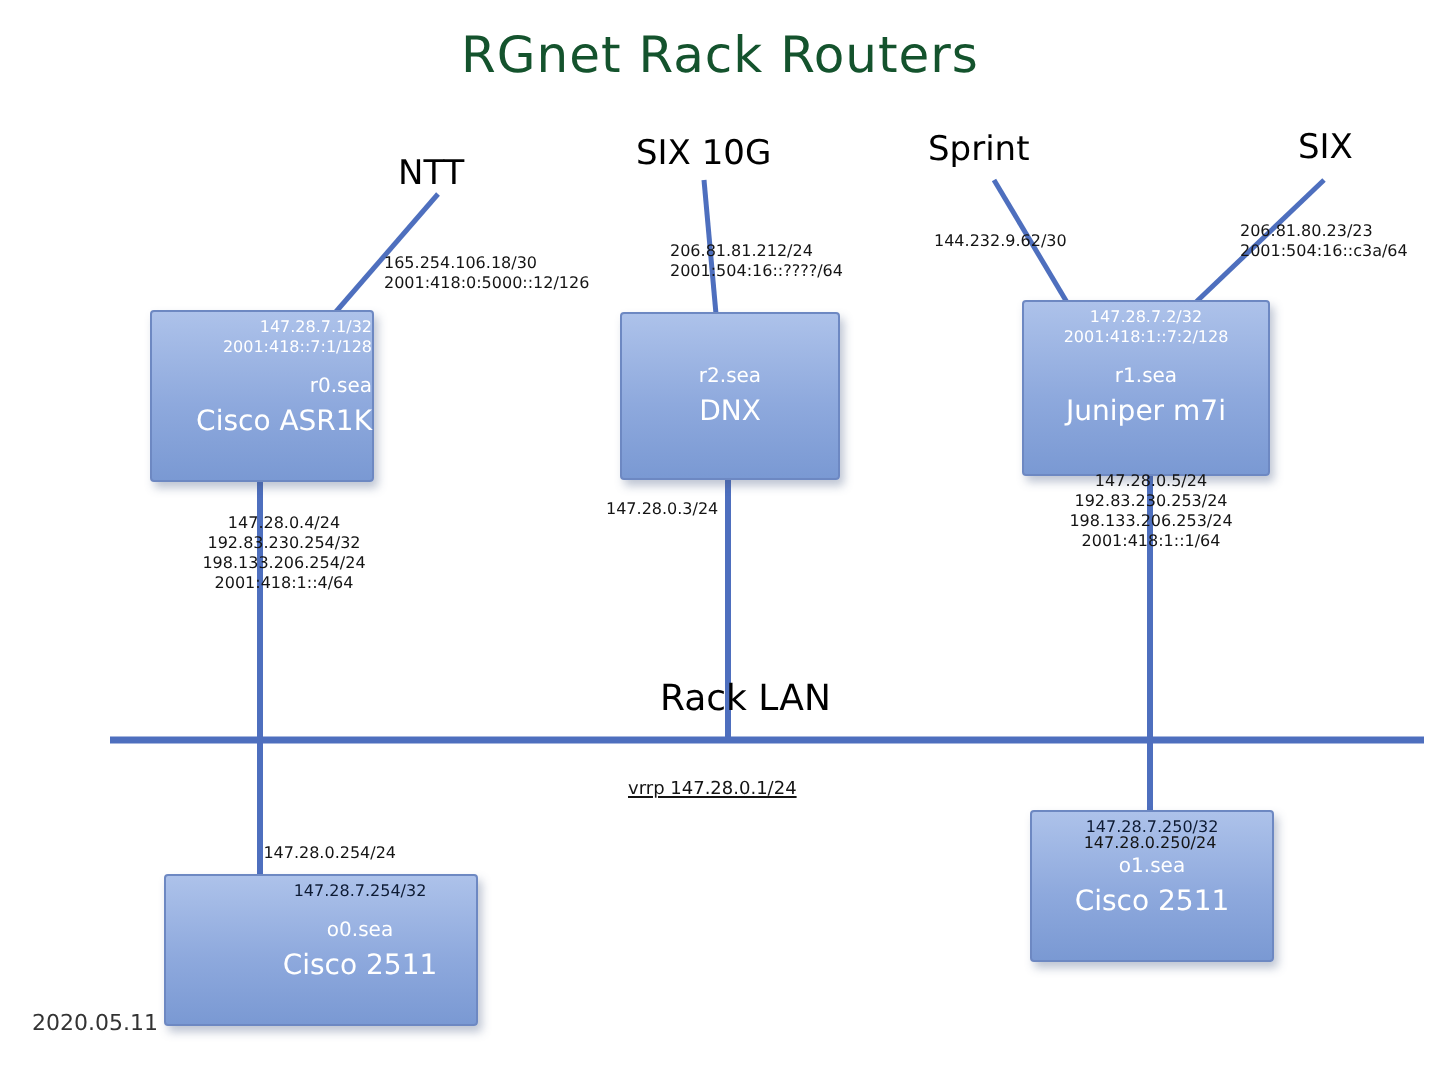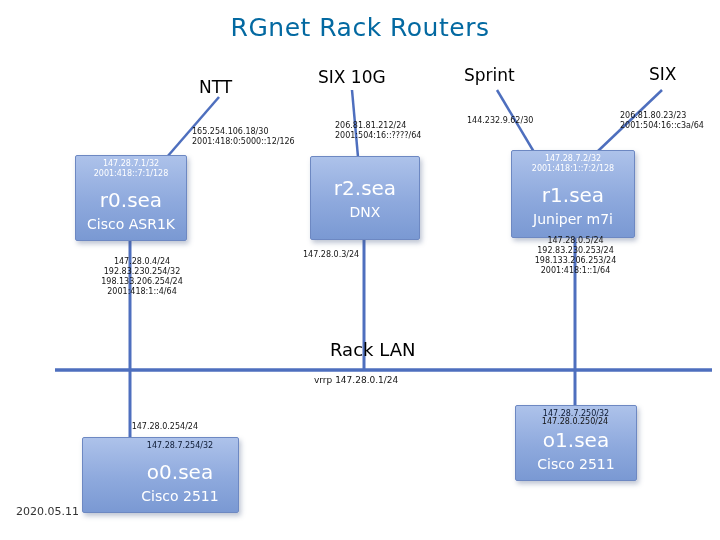--- a/index.html
+++ b/index.html
@@ -16,21 +16,21 @@
     left: 0; top: 0;
     width: 720px; height: 540px;
     z-index: 1;
     pointer-events: none;
   }
   .title {
     position: absolute;
     left: 0; right: 0; top: 13px;
     text-align: center;
     font-size: 25px;
-    color: #0369a1;
+    color: #14532d;
     z-index: 3;
     letter-spacing: 0.5px;
   }
   .uplabel {
     position: absolute;
     font-size: 17px;
     color: #000000;
     z-index: 3;
     white-space: nowrap;
   }
@@ -57,36 +57,37 @@
     justify-content: flex-start;
   }
   .node.center { justify-content: center; }
   .node .loops {
     font-size: 8px;
     line-height: 10px;
     padding-top: 3px;
     color: #ffffff;
   }
   .node .loops.dark { color: #0d1a33; }
-  .node .name { font-size: 20px; margin-top: 9px; }
+  .node .name { font-size: 10px; margin-top: 9px; }
   .node.center .name { margin-top: 0; }
   .node .model { font-size: 14px; margin-top: 4px; }
   .lan-label {
     position: absolute;
     left: 330px; top: 339px;
     font-size: 18px;
     color: #000000;
     z-index: 3;
   }
   .vrrp-label {
     position: absolute;
-    left: 314px; top: 375px;
+    left: 314px; top: 390px;
     font-size: 9px;
     color: #141414;
     z-index: 3;
+    text-decoration: underline;
   }
   .footer-date {
     position: absolute;
     left: 16px; top: 505px;
     font-size: 11px;
     color: #333333;
     z-index: 3;
   }
 </style>
 </head>
@@ -121,21 +122,21 @@
     <div>2001:504:16::????/64</div>
   </div>
   <div class="addr" style="left:467px; top:116px;">
     <div>144.232.9.62/30</div>
   </div>
   <div class="addr" style="left:620px; top:111px;">
     <div>206.81.80.23/23</div>
     <div>2001:504:16::c3a/64</div>
   </div>
 
-  <div class="node" style="left:75px; top:155px; width:110px; height:84px;">
+  <div class="node" style="left:75px; top:155px; width:110px; height:84px;text-align:right;">
     <div class="loops">
       <div>147.28.7.1/32</div>
       <div>2001:418::7:1/128</div>
     </div>
     <div class="name">r0.sea</div>
     <div class="model">Cisco ASR1K</div>
   </div>
 
   <div class="node center" style="left:310px; top:156px; width:108px; height:82px;">
     <div class="name">r2.sea</div>

